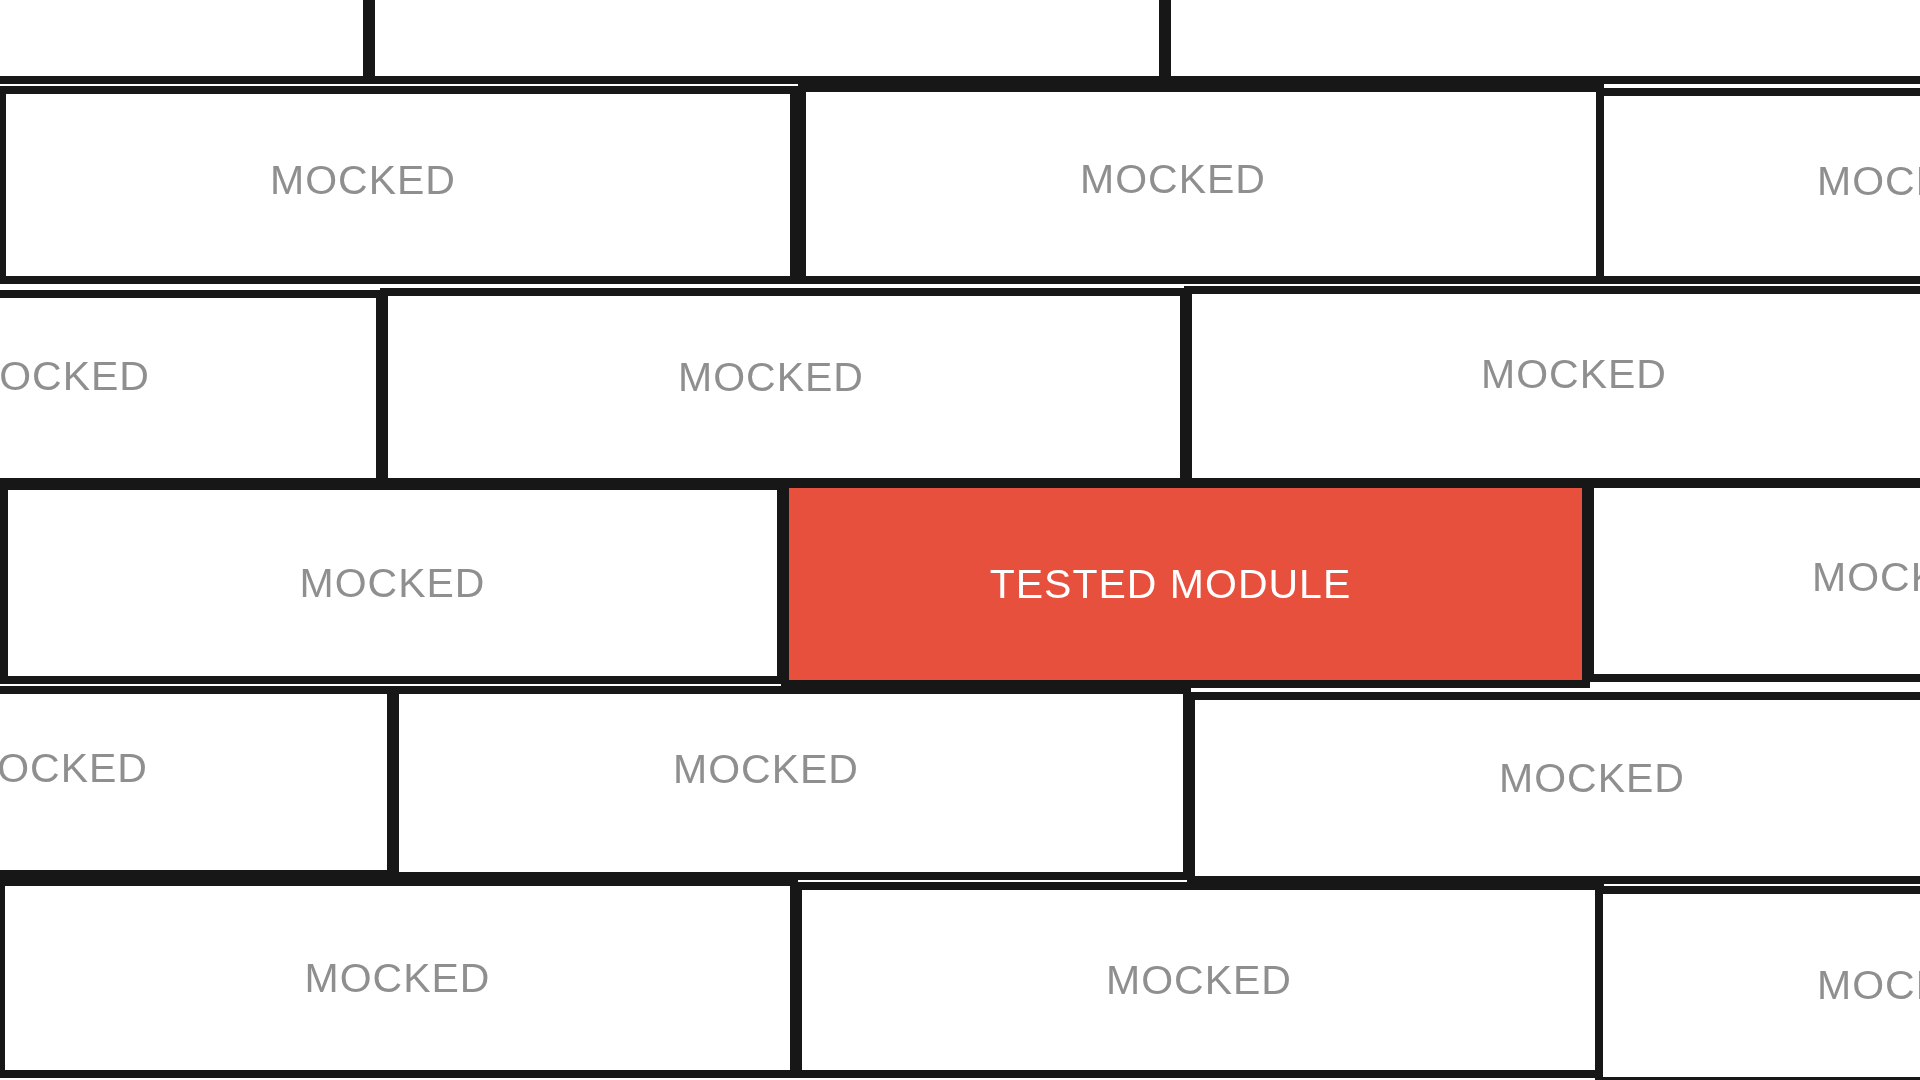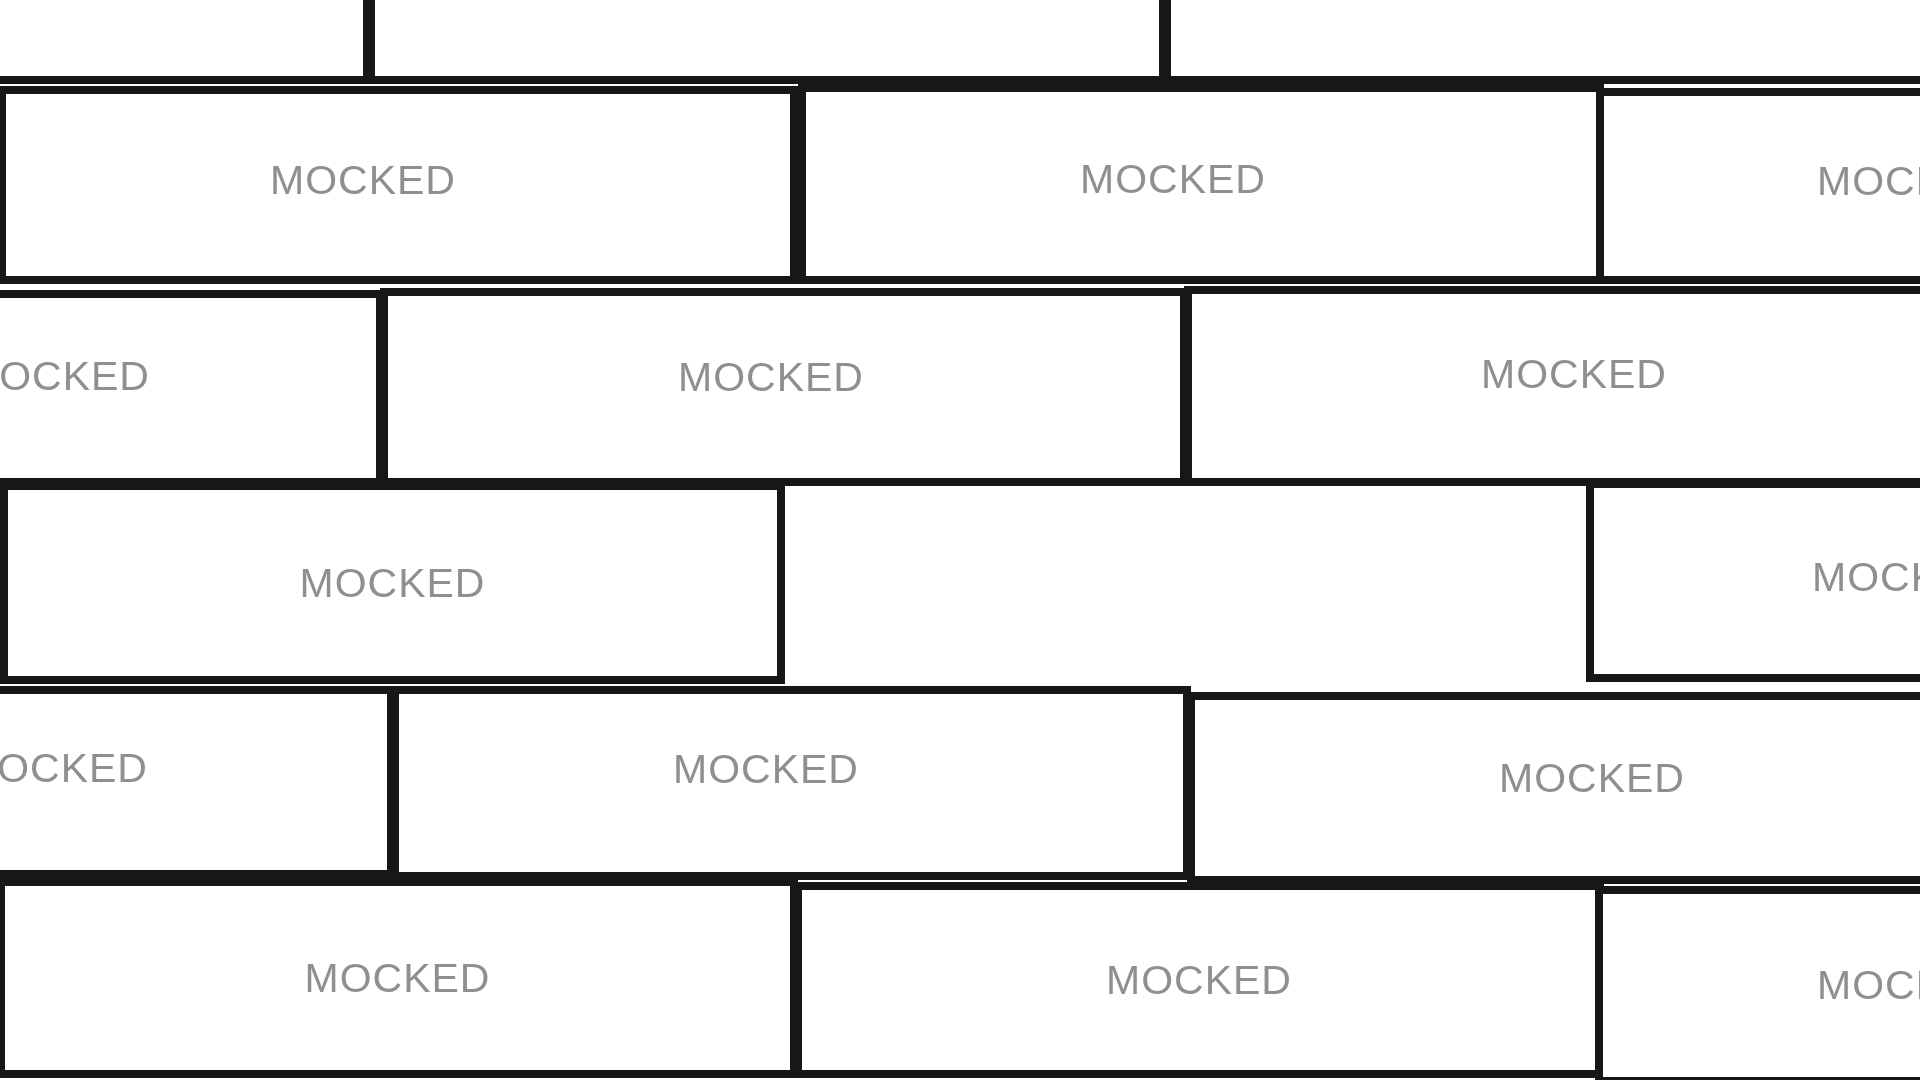--- a/index.html
+++ b/index.html
@@ -84,20 +84,23 @@
   <div class="brick pr26 vb20" style="left:380px; top:288px; width:808px; height:198px;">
     <span class="brick-label">MOCKED</span>
   </div>
   <div class="brick vb24" style="left:1184px; top:286px; width:780px; height:200px;">
     <span class="brick-label">MOCKED</span>
   </div>
 
   <div class="brick" style="left:0px; top:482px; width:785px; height:202px;">
     <span class="brick-label">MOCKED</span>
   </div>
+  <div class="brick tested pr30" style="left:781px; top:480px; width:809px; height:208px;">
+    <span class="brick-label">TESTED MODULE</span>
+  </div>
   <div class="brick vb8" style="left:1586px; top:480px; width:638px; height:202px;">
     <span class="brick-label">MOCKED</span>
   </div>
 
   <div class="brick vb28" style="left:-285px; top:686px; width:680px; height:192px;">
     <span class="brick-label">MOCKED</span>
   </div>
   <div class="brick pr50 vb28" style="left:391px; top:686px; width:800px; height:194px;">
     <span class="brick-label">MOCKED</span>
   </div>

